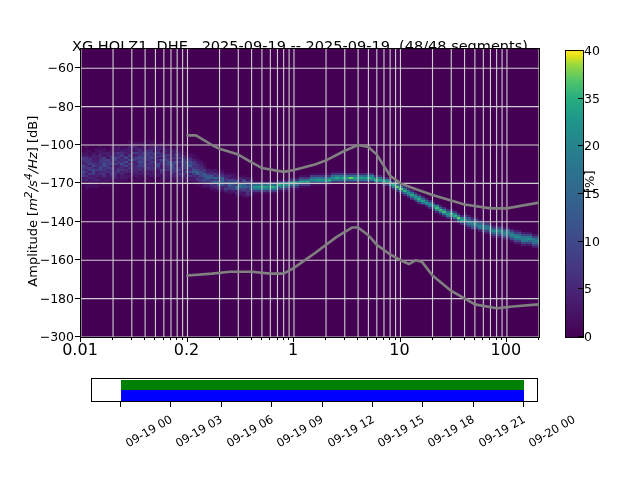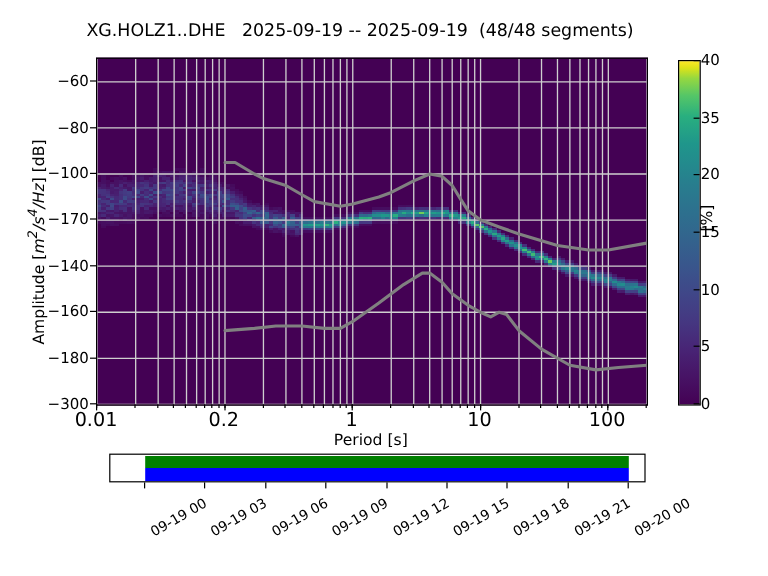--- a/index.html
+++ b/index.html
@@ -7,21 +7,21 @@
     width: 640px; height: 480px;
     background: #ffffff;
     font-family: "DejaVu Sans", sans-serif;
     overflow: hidden;
   }
   #root { position: relative; width: 640px; height: 480px; background:#fff; }
 
   
   #title {
     position: absolute;
-    left: 0; top: 18px; width: 600px;
+    left: 0; top: 38px; width: 600px;
     text-align: center;
     font-size: 14.5px;
     color: #000;
     white-space: pre;
   }
 
   
   #axes {
     position: absolute;
     left: 80px; top: 48px;
@@ -1585,21 +1585,20 @@
       <div class="xtick" style="left:80.0px">0.01</div>
       <div class="xtickmark" style="left:186.5px"></div>
       <div class="xtick" style="left:186.5px">0.2</div>
       <div class="xtickmark" style="left:293.0px"></div>
       <div class="xtick" style="left:293.0px">1</div>
       <div class="xtickmark" style="left:399.5px"></div>
       <div class="xtick" style="left:399.5px">10</div>
       <div class="xtickmark" style="left:505.9px"></div>
       <div class="xtick" style="left:505.9px">100</div>
     </div>
-  <div id="xlabel">Period [s]</div>
 
   <div id="cbar"></div>
   <div id="cb-layer">
       <div class="cbtickmark" style="top:336.0px"></div>
       <div class="cbtick" style="top:336.0px">0</div>
       <div class="cbtickmark" style="top:288.3px"></div>
       <div class="cbtick" style="top:288.3px">5</div>
       <div class="cbtickmark" style="top:240.7px"></div>
       <div class="cbtick" style="top:240.7px">10</div>
       <div class="cbtickmark" style="top:193.0px"></div>

